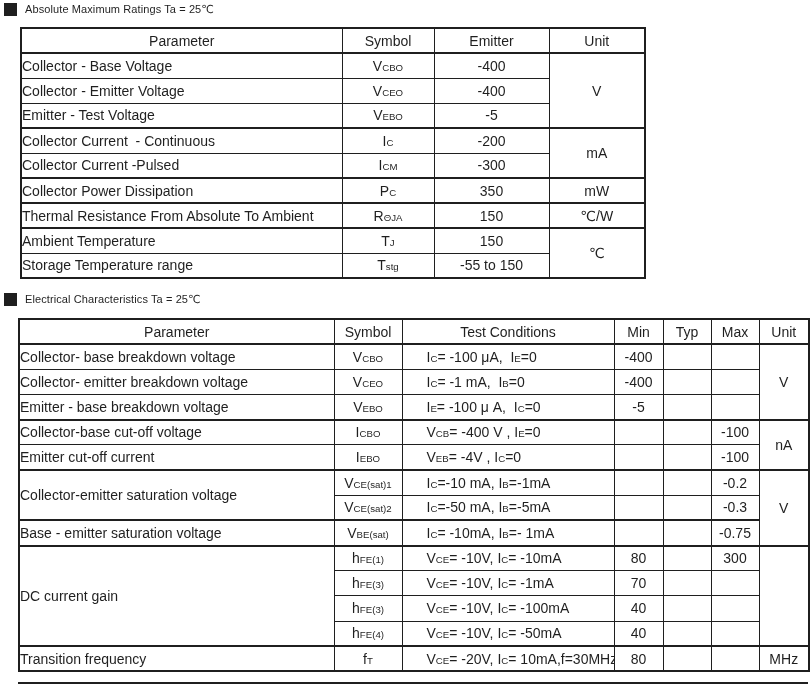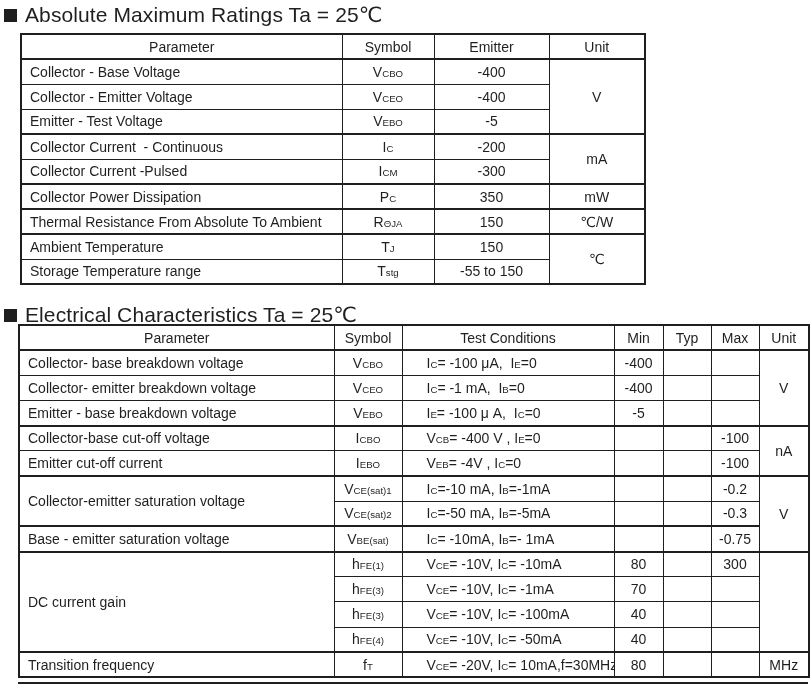--- a/index.html
+++ b/index.html
@@ -4,37 +4,37 @@
 <style>
   html,body{margin:0;padding:0;}
   .page{
     position:relative; width:810px; height:684px; overflow:hidden;
     background:#ffffff; color:#1f1f1f;
     font-family:"Liberation Sans","DejaVu Sans",sans-serif;
     font-size:14px;
   }
   .section-title{
     position:absolute; left:4px; display:flex; align-items:center;
-    font-size:21px; color:#1f1f1f; letter-spacing:0.1px;
+    font-size:11px; color:#1f1f1f; letter-spacing:0.1px;
   }
   .sq{width:13px;height:13px;background:#1f1f1f;display:inline-block;margin-right:8px;flex:0 0 auto;}
   #title1{top:3px;}
-  #title2{top:293px;margin-top:10px;}
+  #title2{top:293px;}
 
   table{border-collapse:collapse; table-layout:fixed; position:absolute; background:#fff;}
-  table{border:2.5px solid #1f1f1f;margin-top:6px;}
+  table{border:2.5px solid #1f1f1f;}
   td,th{
     border:1.5px solid #1f1f1f;
     padding:0; font-weight:normal; font-size:14px; color:#1f1f1f;
     text-align:center; vertical-align:middle; overflow:hidden; white-space:nowrap;
   }
   thead th{border-bottom:2.5px solid #1f1f1f;}
   tr.grp td{border-top:2.5px solid #1f1f1f;}
   td.param,td.tc{text-align:left;}
-  td.param{padding-left:8px;}
+  td.param{}
   td.tc{padding-left:24px;}
   .sub{font-size:69%;}
 
   #t1{left:20px; top:27px; width:624px;}
   #t1 tr{height:25px;}
   #t2{left:18px; top:318px; width:790px;}
   #t2 thead tr{height:25px;}
   #t2 tbody tr{height:25.2px;}
 
   .sliver{

